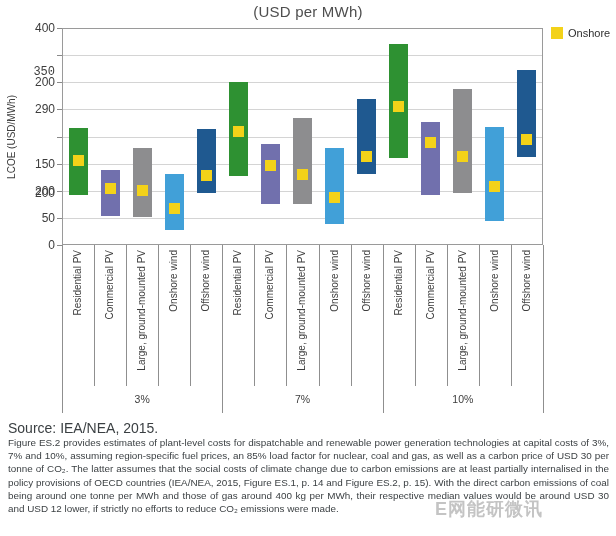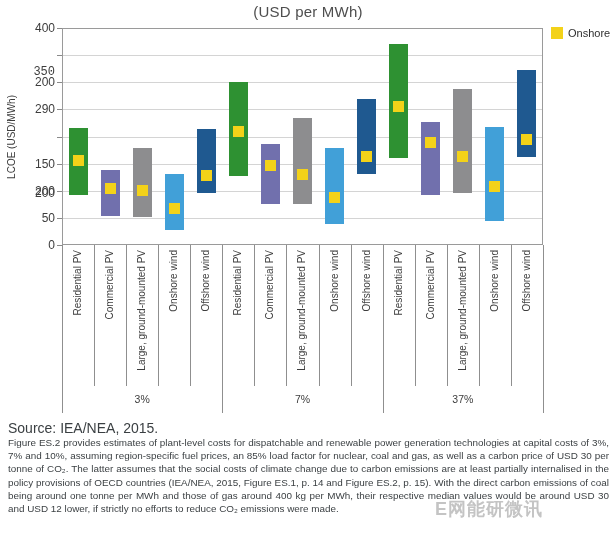--- a/index.html
+++ b/index.html
@@ -166,21 +166,21 @@
     <div class="range-bar" style="left: 485.4px; top: 126.735px; height: 93.8525px; background: rgb(65, 160, 216);"></div>
     <div class="median-marker" style="left: 489.4px; top: 181.452px; background: rgb(243, 210, 25);"></div>
     <div class="x-label-cell" style="left: 478.867px; width: 32.0667px;">
       <span class="v-text">Onshore wind</span>
     </div>
     <div class="range-bar" style="left: 517.467px; top: 70.315px; height: 86.8px; background: rgb(31, 89, 144);"></div>
     <div class="median-marker" style="left: 521.467px; top: 133.712px; background: rgb(243, 210, 25);"></div>
     <div class="x-label-cell" style="left: 510.933px; width: 32.0667px;">
       <span class="v-text">Offshore wind</span>
     </div>
-    <div class="group-label" style="left: 382.667px; width: 160.333px;">37%</div>
+    <div class="group-label" style="left: 382.667px; width: 160.333px;">10%</div>
     <div class="category-separator" style="left: 62px; top: 245px; height: 168px;"></div>
     <div class="category-separator" style="left: 94px; top: 245px; height: 141px;"></div>
     <div class="category-separator" style="left: 126px; top: 245px; height: 141px;"></div>
     <div class="category-separator" style="left: 158px; top: 245px; height: 141px;"></div>
     <div class="category-separator" style="left: 190px; top: 245px; height: 141px;"></div>
     <div class="category-separator" style="left: 222px; top: 245px; height: 168px;"></div>
     <div class="category-separator" style="left: 254px; top: 245px; height: 141px;"></div>
     <div class="category-separator" style="left: 286px; top: 245px; height: 141px;"></div>
     <div class="category-separator" style="left: 319px; top: 245px; height: 141px;"></div>
     <div class="category-separator" style="left: 351px; top: 245px; height: 141px;"></div>

